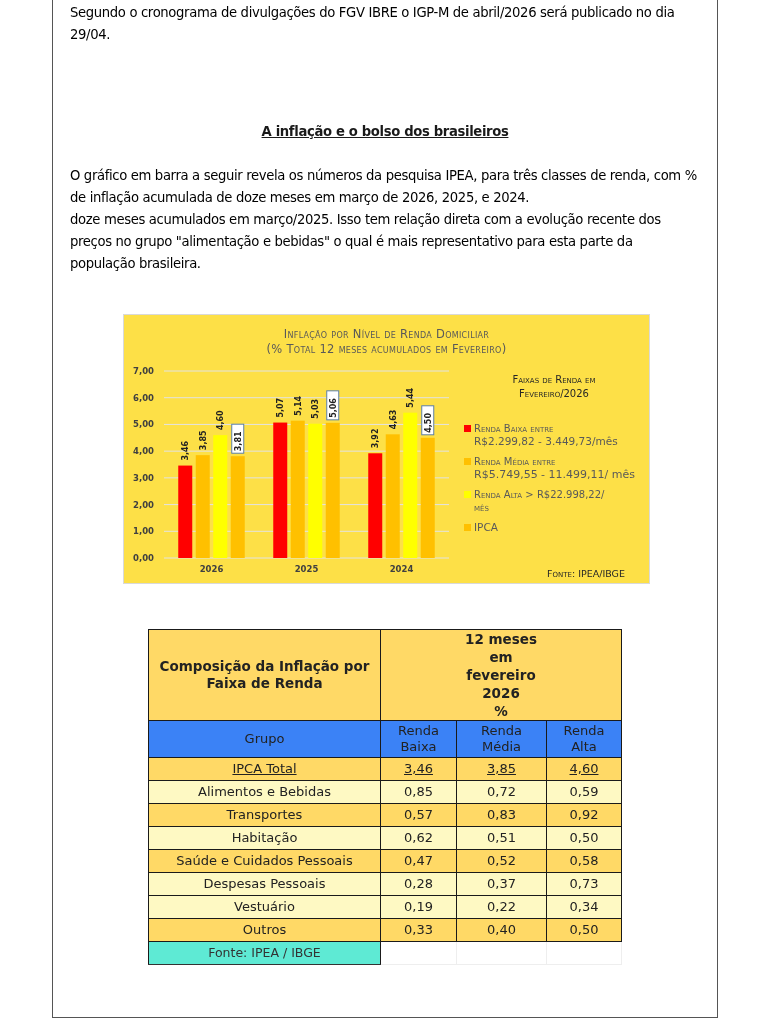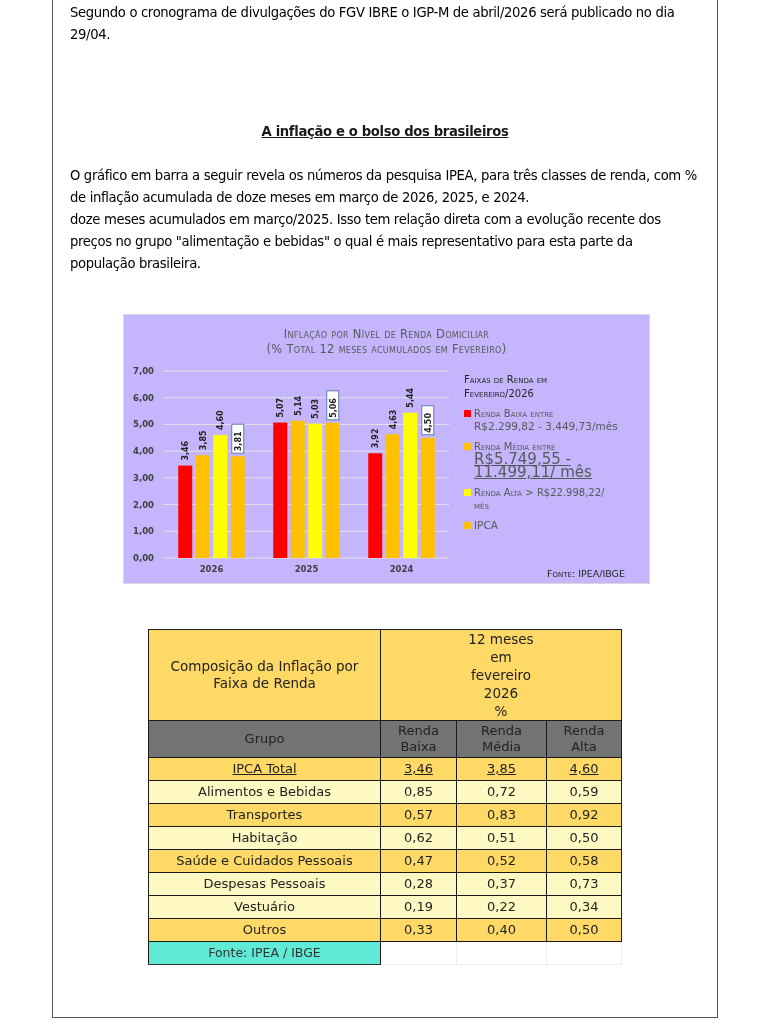--- a/index.html
+++ b/index.html
@@ -1,31 +1,31 @@
 <!DOCTYPE html>
 <html><head>
 <meta charset="utf-8">
 <style>
   html, body { margin:0; padding:0; background:#fff; }
   body { width:770px; height:1024px; position:relative; overflow:hidden; font-family:"Liberation Sans", sans-serif; color:#1a1a1a; }
   .page { position:absolute; left:52px; top:-4px; width:666px; height:1022px; border:1px solid #555; border-top:none; box-sizing:border-box; }
   .p { position:absolute; left:70px; width:640px; font-family:"DejaVu Sans", sans-serif; font-size:13.2px; line-height:22px; color:#000000; letter-spacing:-0.35px; }
   .heading { position:absolute; left:70px; width:630px; top:124px; text-align:center; font-family:"DejaVu Sans", sans-serif; font-weight:bold; font-size:13.2px; text-decoration:underline; letter-spacing:-0.35px; }
-  .chart-box { position:absolute; left:123px; top:314px; width:525px; height:268px; border:1px solid #d9d9d9; background:#c4b5fd; }
+  .chart-box { position:absolute; left:123px; top:314px; width:525px; height:268px; border:1px solid #d9d9d9; background:#fde047; }
   .chart-title { position:absolute; left:0; top:12px; width:100%; text-align:center; font-family:"DejaVu Sans", sans-serif; font-size:11.5px; color:#595959; font-variant:small-caps; line-height:15px; letter-spacing:0.3px; }
   .legend { position:absolute; left:340px; top:58px; width:180px; font-family:"DejaVu Sans", sans-serif; font-size:10px; color:#595959; font-variant:small-caps; }
-  .legend-title { color:#262626; margin-bottom:6px; line-height:14px; }
+  .legend-title { text-align:center; color:#262626; margin-bottom:21px; line-height:14px; }
   .legend-item { position:relative; padding-left:10px; line-height:13px; margin-bottom:7px; }
   .legend-swatch { position:absolute; left:0; top:3px; width:7px; height:7px; }
   .chart-source { position:absolute; right:24px; bottom:4px; font-family:"DejaVu Sans", sans-serif; font-size:9.5px; color:#262626; font-variant:small-caps; }
   svg text { font-family:"DejaVu Sans", sans-serif; }
   table.comp { position:absolute; left:148px; top:629px; border-collapse:collapse; font-family:"DejaVu Sans", sans-serif; font-size:13px; color:#222; }
   table.comp td { border:1.5px solid #1a1a1a; text-align:center; padding:0; height:22px; line-height:16px; }
-  table.comp .hdr { background:#ffd966; font-weight:normal; }
-  table.comp .sub { background:#737373; }
+  table.comp .hdr { background:#ffd966; font-weight:bold; }
+  table.comp .sub { background:#3b82f6; }
   table.comp .r-dark { background:#ffd966;border-radius:8px; }
   table.comp .r-light { background:#fef9c3; }
   table.comp .u { text-decoration:underline; }
   table.comp td.src { background:#5eead4; border-bottom:1.5px solid #333; color:#333; font-size:12.5px; }
   table.comp td.blank { background:#fff; border:1px solid #eee; }
 </style>
 </head>
 <body>
 
 <div class="page"></div>
@@ -104,21 +104,21 @@
       <div>Fevereiro/2026</div>
     </div>
     <div class="legend-item">
       <span class="legend-swatch" style="background:#ff0000"></span>
       <div>Renda Baixa entre</div>
       <div style="font-variant:normal;font-size:10.5px;">R$2.299,82 - 3.449,73/mês</div>
     </div>
     <div class="legend-item">
       <span class="legend-swatch" style="background:#ffc000"></span>
       <div>Renda Média entre</div>
-      <div style="font-variant:normal;font-size:15px;text-decoration:underline;">R$5.749,55 - 11.499,11/ mês</div>
+      <div style="font-variant:normal;font-size:11px;">R$5.749,55 - 11.499,11/ mês</div>
     </div>
     <div class="legend-item">
       <span class="legend-swatch" style="background:#ffff00"></span>
       <div>Renda Alta &gt; R$22.998,22/</div>
       <div>mês</div>
     </div>
     <div class="legend-item">
       <span class="legend-swatch" style="background:#ffc000"></span>
       <div style="font-variant:normal;font-size:10.5px;">IPCA</div>
     </div>

